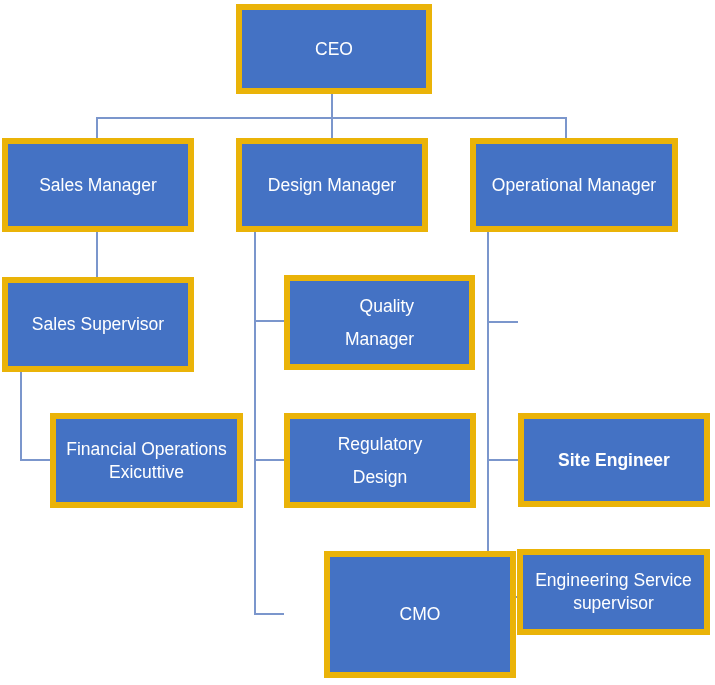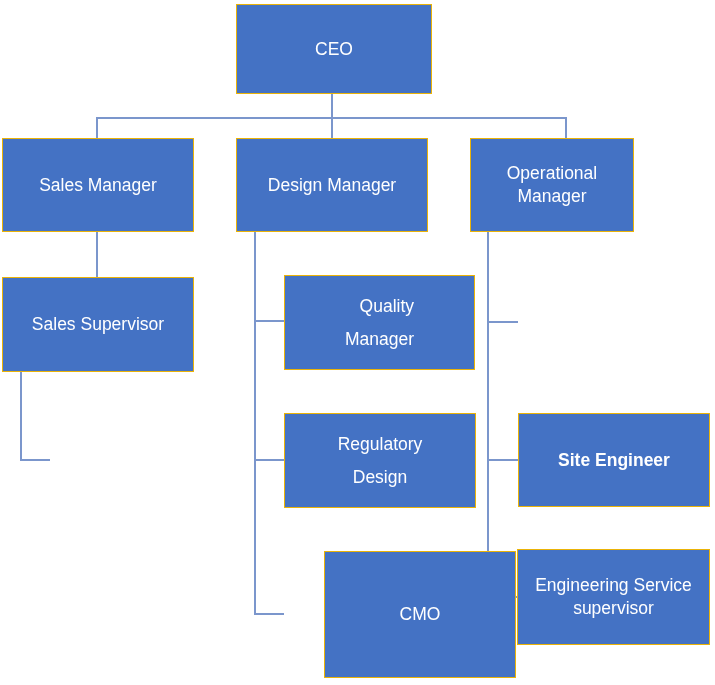--- a/index.html
+++ b/index.html
@@ -11,50 +11,50 @@
   .canvas {
     position: relative;
     width: 715px;
     height: 685px;
     background: #ffffff;
     overflow: hidden;
   }
   .node {
     position: absolute;
     background: #4472C4;
-    border: 1px solid #eab308;
+    border: 6px solid #eab308;
     box-sizing: border-box;
     color: #ffffff;
     display: flex;
     align-items: center;
     justify-content: center;
     text-align: center;
     font-size: 17.5px;
     line-height: 1.3;
     white-space: pre-line;
   }
   .node .label { padding: 0 6px; }
   .loose { line-height: 1.85; }
   .line {
     position: absolute;
     background: #7B96CC;
   }
   
   .n-ceo        { left:236px; top:4px;   width:196px; height:90px; }
   .n-sales-mgr  { left:2px;   top:138px; width:192px; height:94px; }
   .n-design-mgr { left:236px; top:138px; width:192px; height:94px; }
-  .n-oper-mgr   { left:470px; top:138px; width:164px; height:94px; }
+  .n-oper-mgr   { left:470px; top:138px; width:208px; height:94px; }
   .n-sales-sup  { left:2px;   top:277px; width:192px; height:95px; }
   .n-fin-ops    { left:50px;  top:413px; width:193px; height:95px; }
   .n-quality    { left:284px; top:275px; width:191px; height:95px;text-align:right; }
   .n-regulatory { left:284px; top:413px; width:192px; height:95px; }
   .n-cmo        { left:284px; top:551px; width:192px; height:127px;margin-left:40px; }
   .n-logistic   { left:518px; top:275px; width:192px; height:95px; }
   .n-site-eng   { left:518px; top:413px; width:192px; height:94px;font-weight:bold; }
-  .n-eng-svc    { left:517px; top:549px; width:193px; height:96px; }
+  .n-eng-svc    { left:517px; top:549px; width:193px; height:86px; }
 </style>
 </head>
 <body>
 
 <div class="canvas">
 
   <div class="line" style="left:331px; top:94px;  width:2px;   height:24px;"></div>
   <div class="line" style="left:96px;  top:117px; width:471px; height:2px;"></div>
   <div class="line" style="left:96px;  top:117px; width:2px;   height:21px;"></div>
   <div class="line" style="left:331px; top:117px; width:2px;   height:21px;"></div>
@@ -84,20 +84,24 @@
   </div>
 
   <div class="node n-oper-mgr">
     <span class="label">Operational Manager</span>
   </div>
 
   <div class="node n-sales-sup">
     <span class="label">Sales Supervisor</span>
   </div>
 
+  <div class="node n-fin-ops">
+    <span class="label">Financial Operations
+Exicuttive</span>
+  </div>
 
   <div class="node n-quality loose">
     <span class="label">Quality
 Manager</span>
   </div>
 
   <div class="node n-regulatory loose">
     <span class="label">Regulatory
 Design</span>
   </div>

